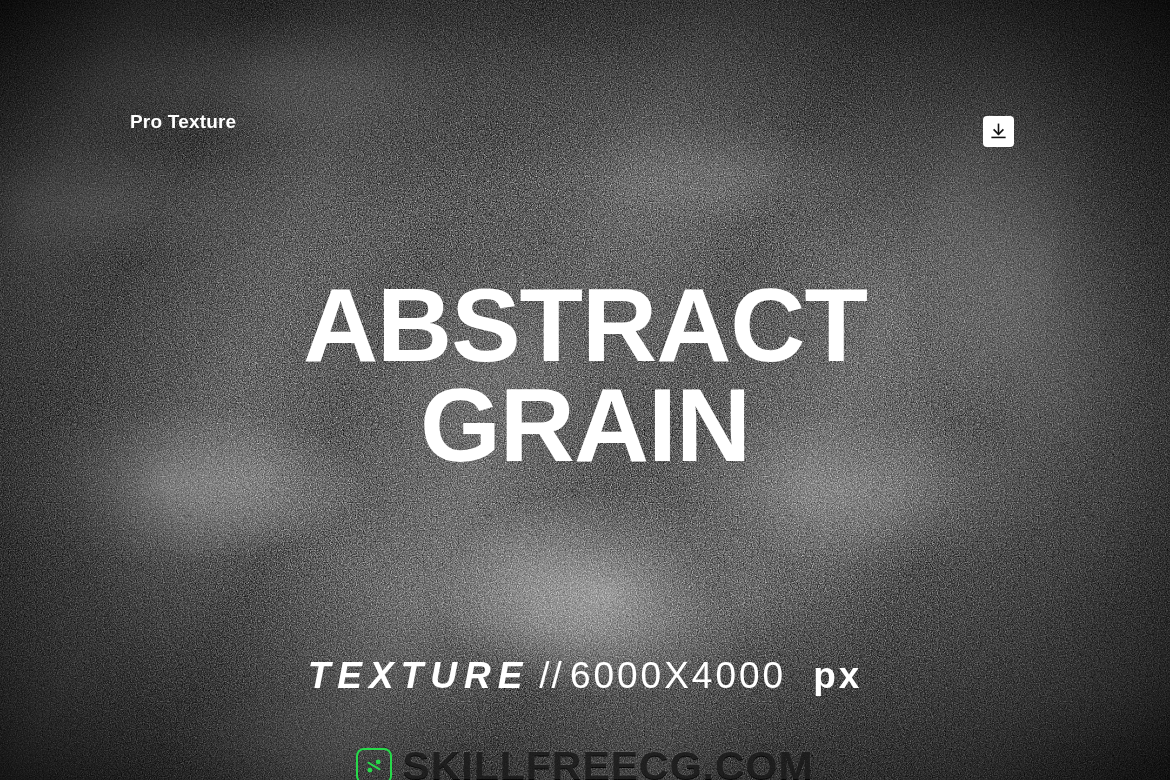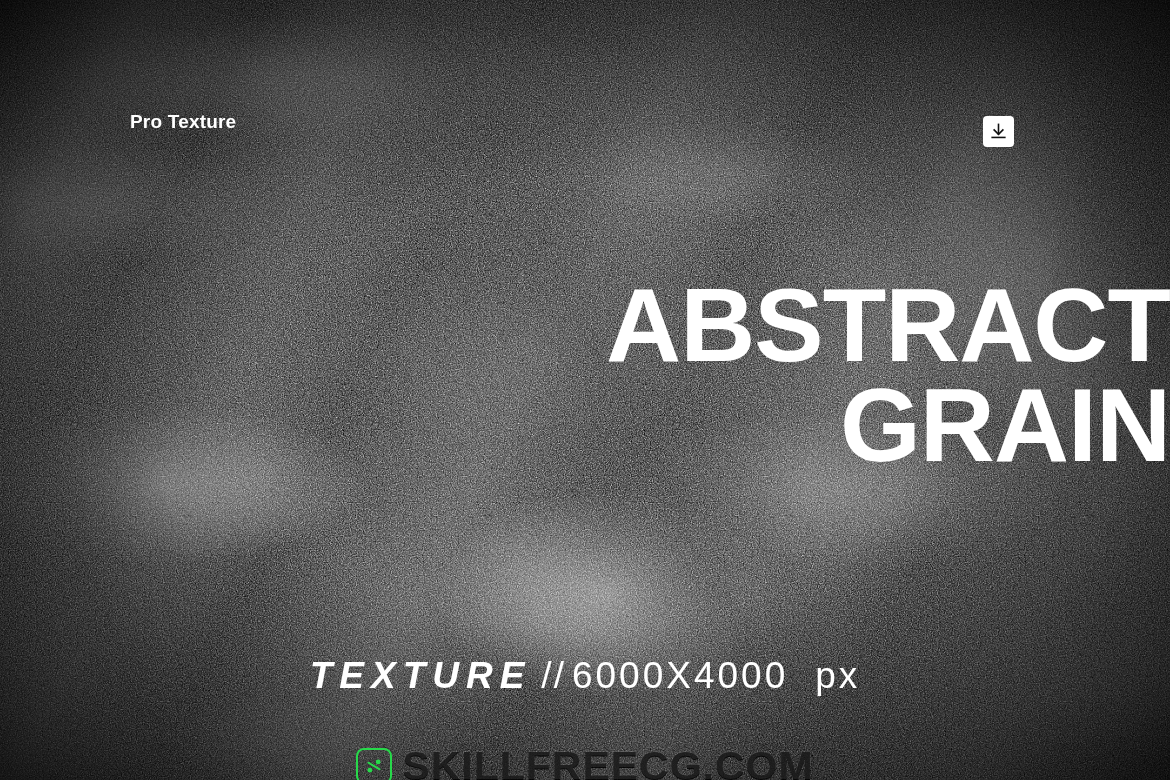--- a/index.html
+++ b/index.html
@@ -98,21 +98,21 @@
     justify-content: center;
     cursor: pointer;
   }
   .download-btn svg { display: block; }
 
   .hero {
     position: absolute;
     left: 0;
     right: 0;
     top: 276px;
-    text-align: right;
+    text-align: center;
     color: #ffffff;
     font-weight: bold;
     line-height: 0.96;
     letter-spacing: -1px;
   }
   .hero-line { display: block; font-size: 104px; }
 
   .meta {
     position: absolute;
     left: 0;
@@ -218,21 +218,21 @@
       </svg>
     </span>
   </button>
 
   <div class="hero">
     <span class="hero-line">ABSTRACT</span>
     <span class="hero-line">GRAIN</span>
   </div>
 
   <div class="meta">
-    <span class="meta-strong">TEXTURE</span><span class="meta-sep">//</span><span class="meta-dim">6000X4000</span><span class="meta-dim" style="margin-left:27px;">px</span>
+    <span class="meta-strong">TEXTURE</span><span class="meta-sep">//</span><span class="meta-dim">6000X4000</span><span class="meta-dim" style="margin-left:27px;font-weight:bold;">px</span>
   </div>
 
   <div class="watermark">
     <span class="wm-logo">
       <svg width="18" height="18" viewBox="0 0 24 24" fill="none" stroke="#27d94a" stroke-width="2.4" stroke-linecap="round" stroke-linejoin="round">
         <circle cx="17.5" cy="6.5" r="3.2" fill="#27d94a" stroke="none"></circle>
         <circle cx="6.5" cy="17.5" r="3.2" fill="#27d94a" stroke="none"></circle>
         <line x1="4.5" y1="7.5" x2="19.5" y2="16.5"></line>
       </svg>
     </span>

